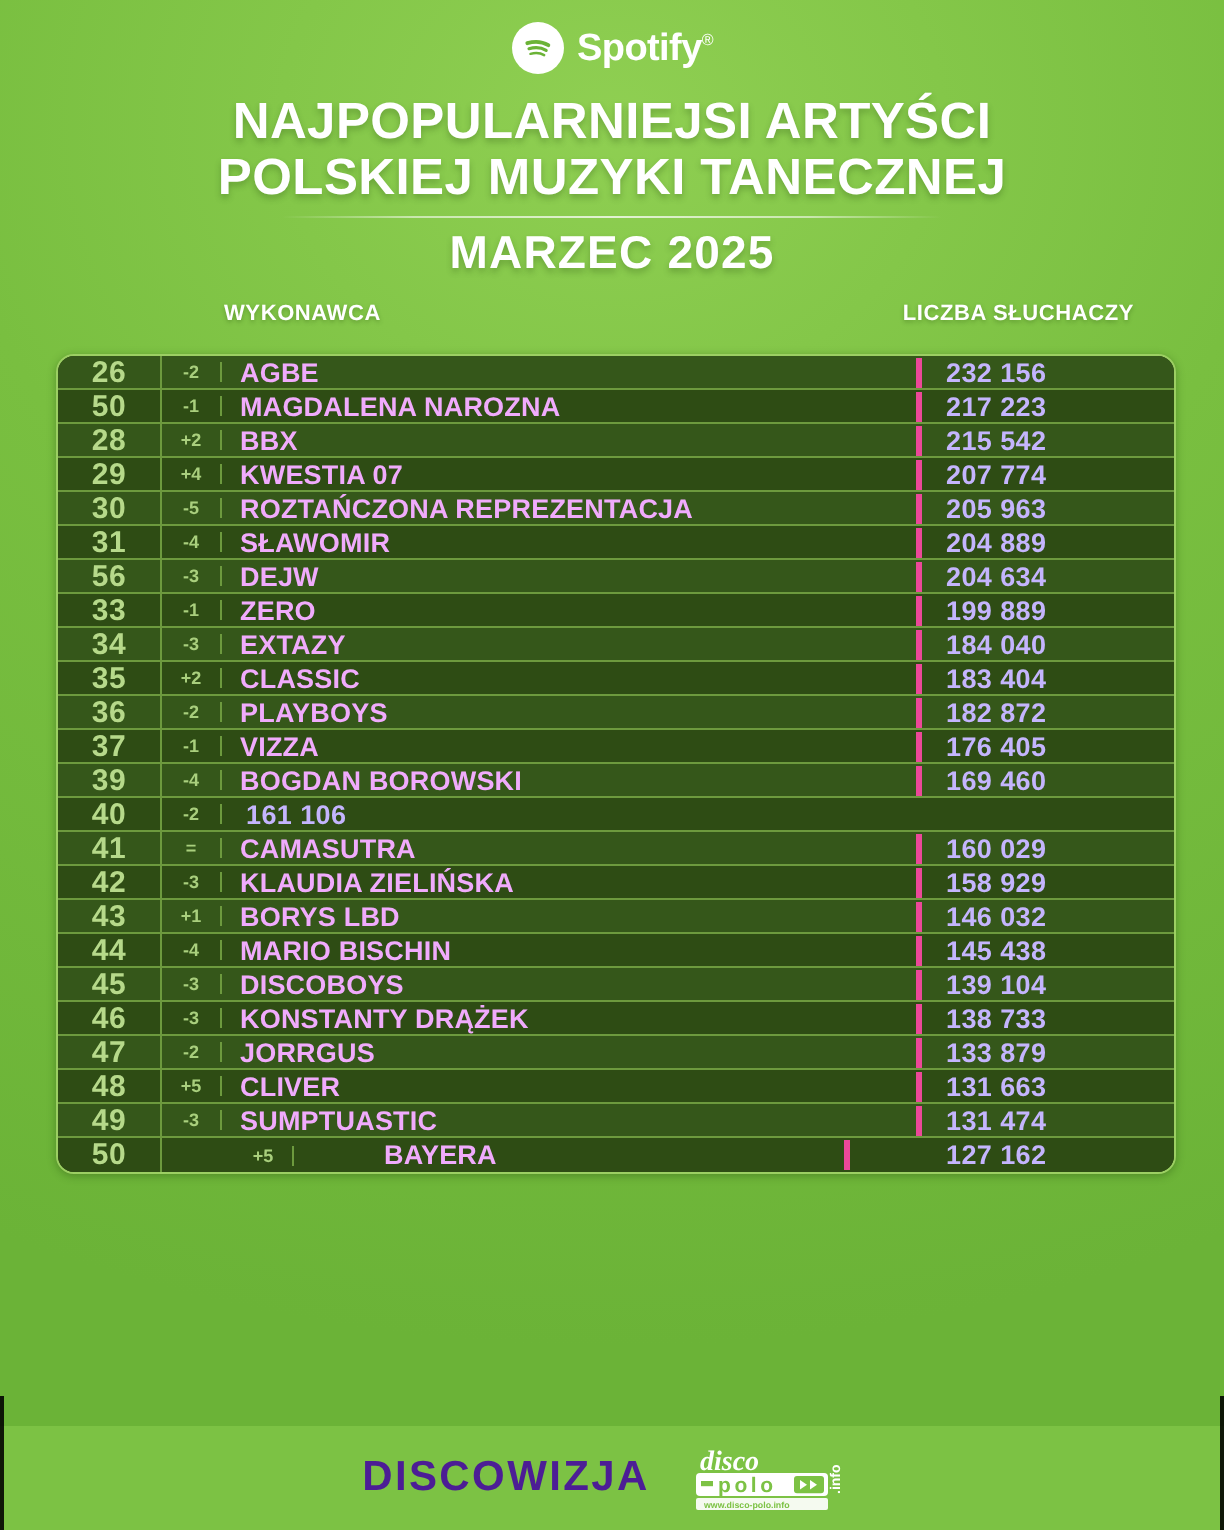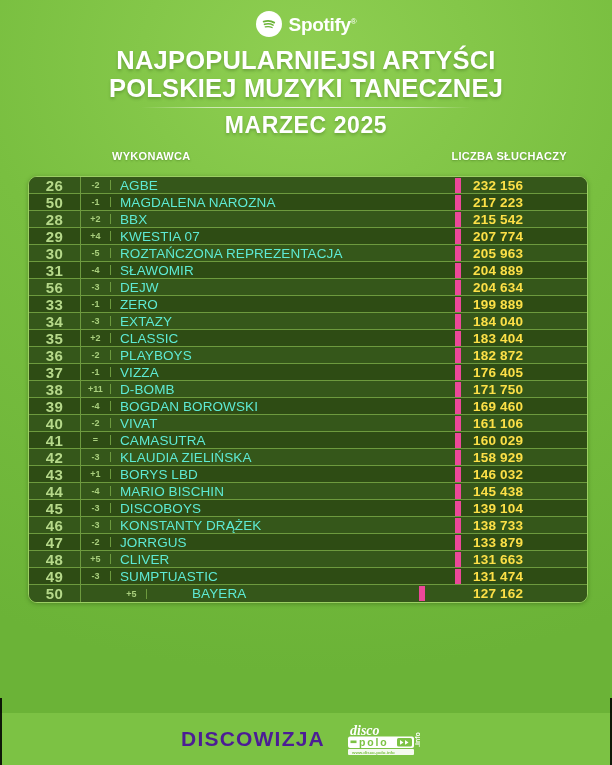--- a/index.html
+++ b/index.html
@@ -150,32 +150,32 @@
     width: 30px;
     justify-content: center;
     color: #a9cf7d;
     font-weight: bold;
     font-size: 9px;
     border-right: 1px solid #6d9a3e;
   }
   .c-artist {
     flex: 1 1 auto;
     padding-left: 9px;
-    color: #5eead4;
-    font-weight: normal;
+    color: #f0abfc;
+    font-weight: bold;
     font-size: 13.5px;
     letter-spacing: 0.1px;
     white-space: nowrap;
     overflow: hidden;
-    border-right: 6px solid #ec4899;
+    border-right: 3px solid #ec4899;
   }
   .c-listeners {
     width: 126px;
     padding-left: 12px;
-    color: #fde047;
+    color: #c4b5fd;
     font-weight: bold;
     font-size: 13.5px;
     letter-spacing: 0.2px;
     white-space: nowrap;
   }
 
   
   .footer {
     position: absolute;
     left: 0;
@@ -310,35 +310,28 @@
         <div class="cell c-artist">PLAYBOYS</div>
         <div class="cell c-listeners">182 872</div>
       </div>
       <div class="row">
         <div class="cell c-rank">37</div>
         <div class="cell c-delta">-1</div>
         <div class="cell c-artist">VIZZA</div>
         <div class="cell c-listeners">176 405</div>
       </div>
       <div class="row">
-        <div class="cell c-rank">38</div>
-        <div class="cell c-delta">+11</div>
-        <div class="cell c-artist">D-BOMB</div>
-        <div class="cell c-listeners">171 750</div>
-      </div>
-      <div class="row">
         <div class="cell c-rank">39</div>
         <div class="cell c-delta">-4</div>
         <div class="cell c-artist">BOGDAN BOROWSKI</div>
         <div class="cell c-listeners">169 460</div>
       </div>
       <div class="row">
         <div class="cell c-rank">40</div>
         <div class="cell c-delta">-2</div>
-        <div class="cell c-artist">VIVAT</div>
         <div class="cell c-listeners">161 106</div>
       </div>
       <div class="row">
         <div class="cell c-rank">41</div>
         <div class="cell c-delta">=</div>
         <div class="cell c-artist">CAMASUTRA</div>
         <div class="cell c-listeners">160 029</div>
       </div>
       <div class="row">
         <div class="cell c-rank">42</div>

